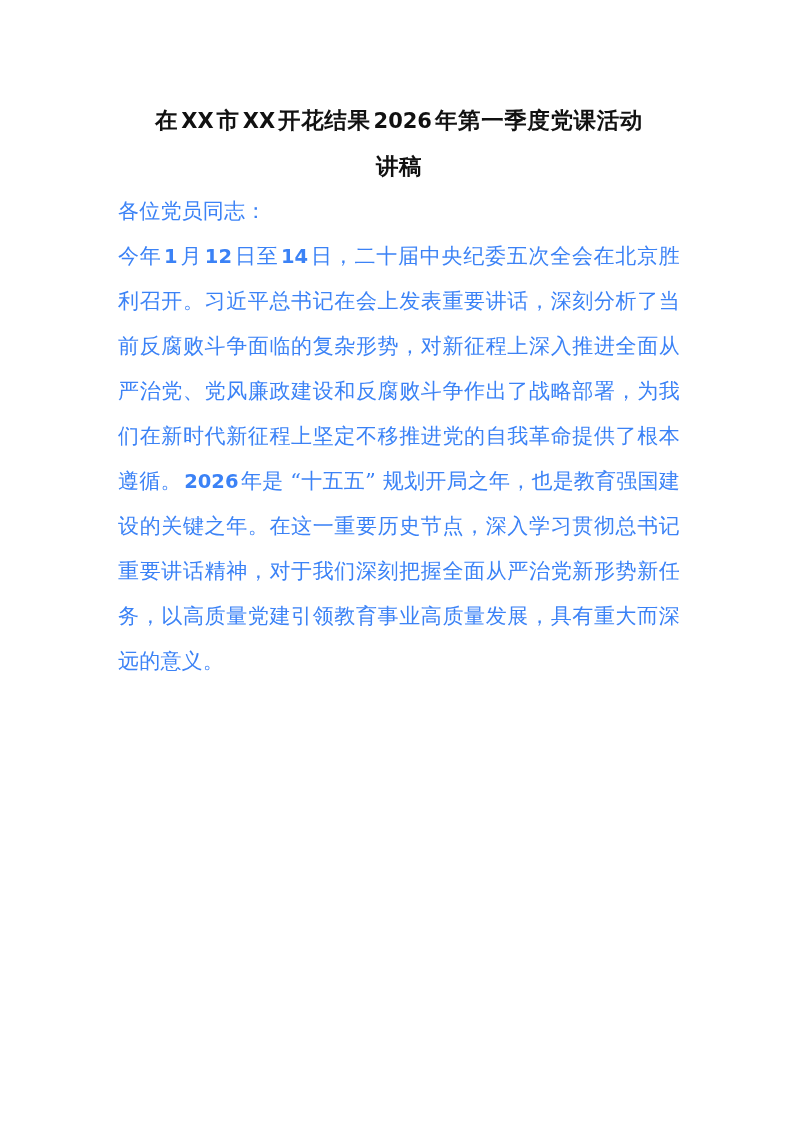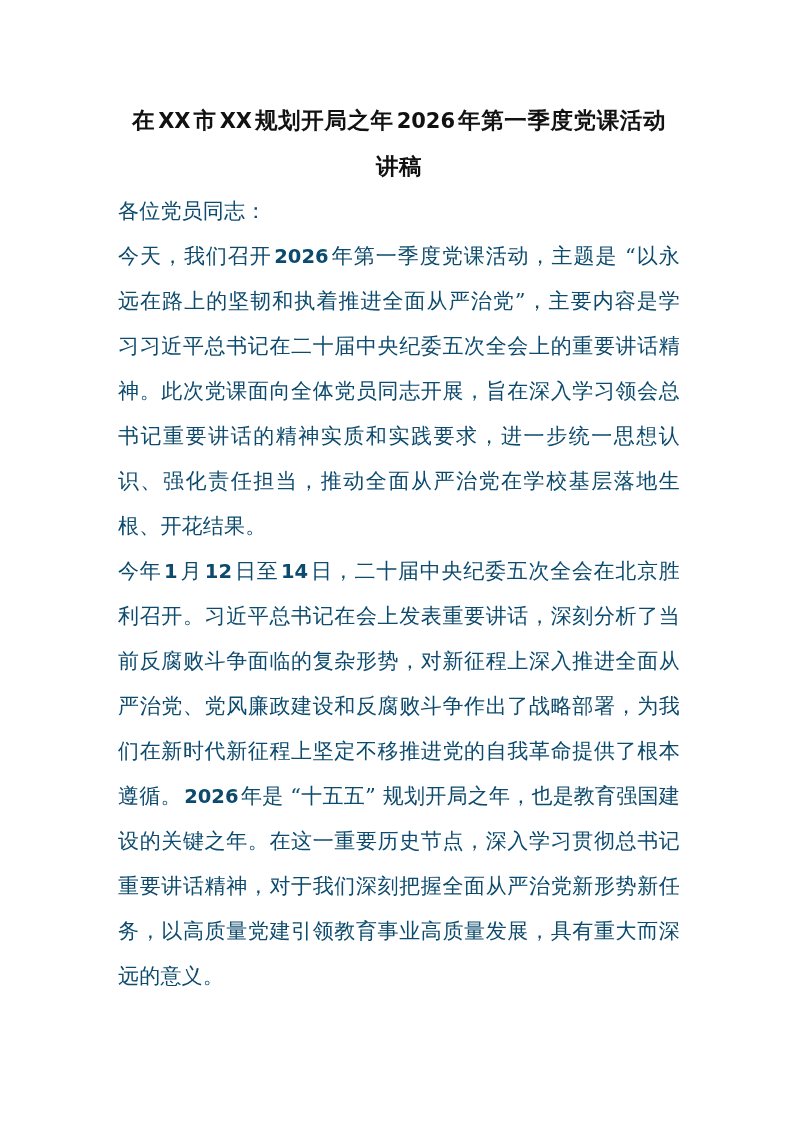--- a/index.html
+++ b/index.html
@@ -44,41 +44,40 @@
     padding: 0 3px;
   }
   .para {
     font-size: 21px;
     line-height: 45px;
     text-align: justify;
     text-align-last: left;
     text-justify: inter-character;
     margin: 0;
     letter-spacing: 0.2px;
-    color: #0c4a6e;
+    color: #3b82f6;
     word-break: break-all;
   }
   .para .latin {
     font-family: "DejaVu Sans", "Liberation Sans", sans-serif;
     font-weight: 700;
     font-size: 19.5px;
     letter-spacing: 0;
     padding: 0 2.5px;
   }
 </style>
 </head>
 <body>
 
 <div class="page">
   <div class="content">
 
-    <h1 class="doc-title"><span>在</span><span class="latin">XX</span><span>市</span><span class="latin">XX</span><span>规划开局之年</span><span class="latin">2026</span><span>年第一季度党课活动</span><br><span>讲稿</span></h1>
+    <h1 class="doc-title"><span>在</span><span class="latin">XX</span><span>市</span><span class="latin">XX</span><span>开花结果</span><span class="latin">2026</span><span>年第一季度党课活动</span><br><span>讲稿</span></h1>
 
     <p class="para">各位党员同志：</p>
 
 
-    <p class="para"><span>今天，我们召开</span><span class="latin">2026</span><span>年第一季度党课活动，主题是 “以永远在路上的坚韧和执着推进全面从严治党”，主要内容是学习习近平总书记在二十届中央纪委五次全会上的重要讲话精神。此次党课面向全体党员同志开展，旨在深入学习领会总书记重要讲话的精神实质和实践要求，进一步统一思想认识、强化责任担当，推动全面从严治党在学校基层落地生根、开花结果。</span></p>
 
     <p class="para"><span>今年</span><span class="latin">1</span><span>月</span><span class="latin">12</span><span>日至</span><span class="latin">14</span><span>日，二十届中央纪委五次全会在北京胜利召开。习近平总书记在会上发表重要讲话，深刻分析了当前反腐败斗争面临的复杂形势，对新征程上深入推进全面从严治党、党风廉政建设和反腐败斗争作出了战略部署，为我们在新时代新征程上坚定不移推进党的自我革命提供了根本遵循。</span><span class="latin">2026</span><span>年是 “十五五” 规划开局之年，也是教育强国建设的关键之年。在这一重要历史节点，深入学习贯彻总书记重要讲话精神，对于我们深刻把握全面从严治党新形势新任务，以高质量党建引领教育事业高质量发展，具有重大而深远的意义。</span></p>
 
 
   </div>
 </div>
 
 </body></html>

